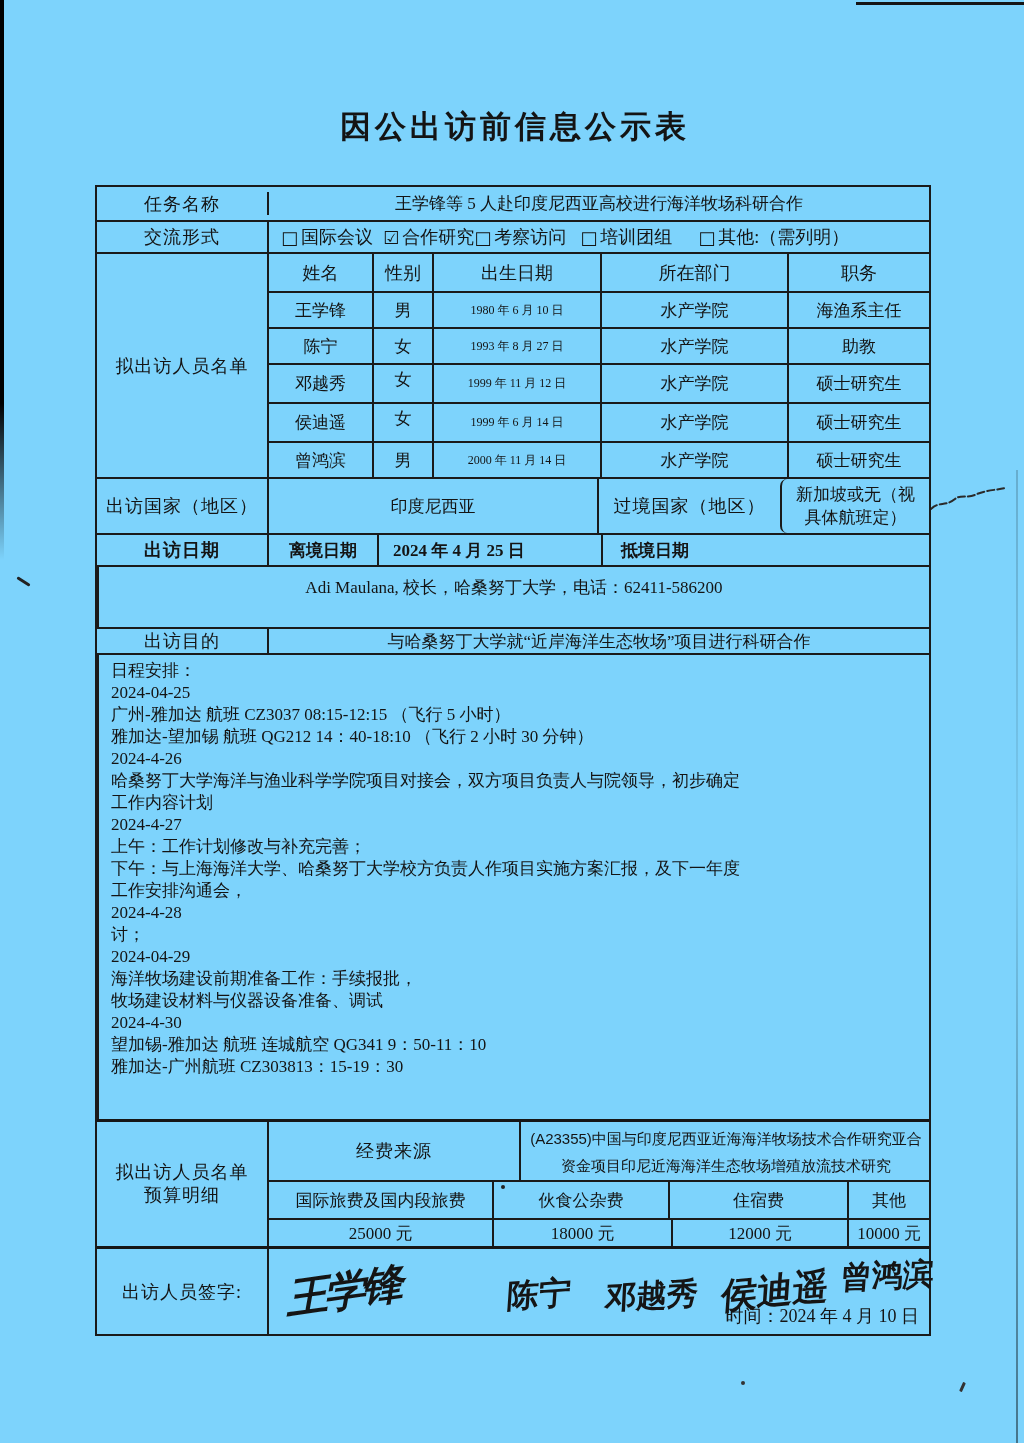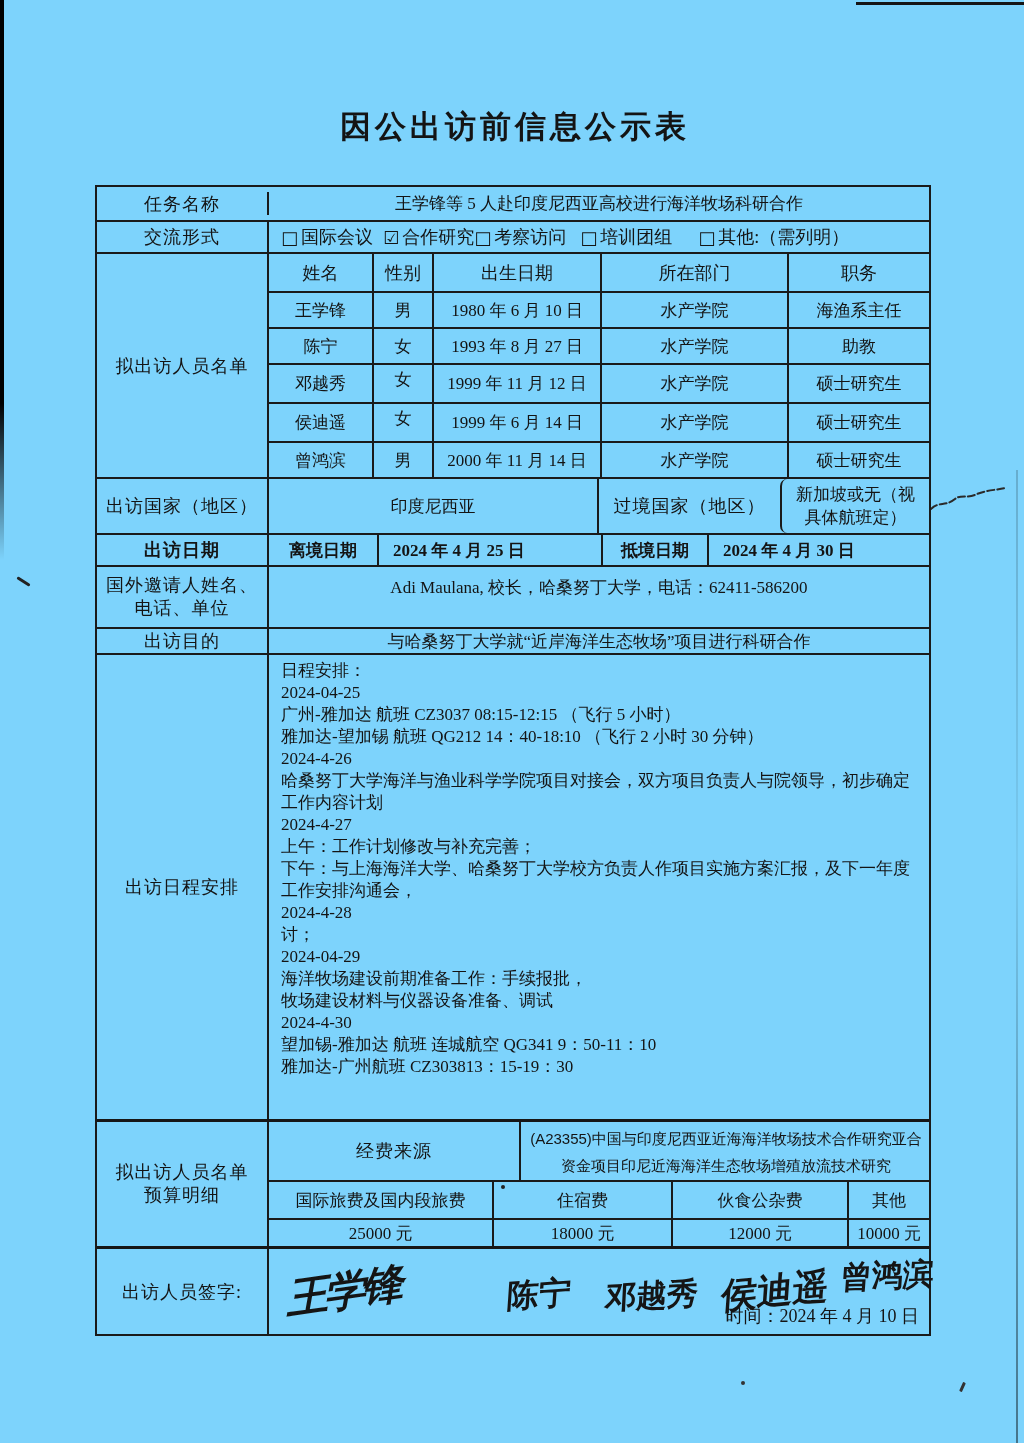--- a/index.html
+++ b/index.html
@@ -44,21 +44,21 @@
   .opt:nth-child(5) { margin-left:26px; }
   .box { font-family:"DejaVu Sans",sans-serif; font-size:18px; margin-right:3px; }
   
   .pgrid { flex:1 1 auto; display:flex; flex-direction:column; min-width:0; }
   .prow { display:flex; flex:1 1 auto; border-top:2px solid #1a1a1a; }
   .prow.phead { flex:0 0 37px; border-top:none; font-size:18px; }
   .w105{width:105px;} .w60{width:60px;} .w168{width:168px;} .w187{width:187px;}
   .w330{width:330px;} .w183{width:183px;}
   .w110{width:110px;} .w224{width:224px;} .w106{width:106px;}
   .w225{width:225px;} .w179{width:179px;} .w176{width:176px;}
-  .birth { font-size:17px; }
+  .birth { font-size:12px; }
   .raise { align-items:flex-start; padding-top:3px; }
   
   .itin { flex-direction:column; align-items:flex-start; justify-content:flex-start;
           text-align:left; padding:5px 10px 0 12px; line-height:22px; font-size:17px; }
   .itin div { white-space:nowrap; }
   
   .bgrid { flex:1 1 auto; display:flex; flex-direction:column; min-width:0; }
   .brow { display:flex; } .b1 { flex:0 0 58px; } .b2 { flex:0 0 36px; border-top:2px solid #1a1a1a; }
   .b3 { flex:1 1 auto; border-top:2px solid #1a1a1a; }
   .src { flex:1 1 auto; font-family:"Liberation Sans","DejaVu Sans",sans-serif;
@@ -194,38 +194,32 @@
         <div>新加坡或无（视</div>
         <div>具体航班定）</div>
       </div>
     </div>
 
     <div class="row r5">
       <div class="c nb lbl">出访日期</div>
       <div class="c w110">离境日期</div>
       <div class="c w224 al">2024 年 4 月 25 日</div>
       <div class="c w106">抵境日期</div>
-      <div class="c grow al">2024 年 4 月 30 日</div>
     </div>
 
     <div class="row r6">
-      <div class="c nb lbl lines">
-        <div>国外邀请人姓名、</div>
-        <div>电话、单位</div>
-      </div>
       <div class="c grow top">Adi Maulana, 校长，哈桑努丁大学，电话：62411-586200</div>
     </div>
 
     <div class="row r7">
       <div class="c nb lbl">出访目的</div>
       <div class="c grow">与哈桑努丁大学就“近岸海洋生态牧场”项目进行科研合作</div>
     </div>
 
     <div class="row r8">
-      <div class="c nb lbl">出访日程安排</div>
       <div class="c grow itin">
         <div>日程安排：</div>
         <div>2024-04-25</div>
         <div>广州-雅加达 航班 CZ3037 08:15-12:15 （飞行 5 小时）</div>
         <div>雅加达-望加锡 航班 QG212 14：40-18:10 （飞行 2 小时 30 分钟）</div>
         <div>2024-4-26</div>
         <div>哈桑努丁大学海洋与渔业科学学院项目对接会，双方项目负责人与院领导，初步确定</div>
         <div>工作内容计划</div>
         <div>2024-4-27</div>
         <div>上午：工作计划修改与补充完善；</div>
@@ -247,22 +241,22 @@
         <div>拟出访人员名单</div>
         <div>预算明细</div>
       </div>
       <div class="bgrid">
         <div class="brow b1">
           <div class="c w225 lbl" style="width:252px">经费来源</div>
           <div class="c src">(A23355)中国与印度尼西亚近海海洋牧场技术合作研究亚合资金项目印尼近海海洋生态牧场增殖放流技术研究</div>
         </div>
         <div class="brow b2">
           <div class="c w225">国际旅费及国内段旅费</div>
+          <div class="c w176">伙食公杂费</div>
           <div class="c w179">住宿费</div>
-          <div class="c w176">伙食公杂费</div>
           <div class="c grow">其他</div>
         </div>
         <div class="brow b3">
           <div class="c w225">25000 元</div>
           <div class="c w179">18000 元</div>
           <div class="c w176">12000 元</div>
           <div class="c grow">10000 元</div>
         </div>
       </div>
     </div>

